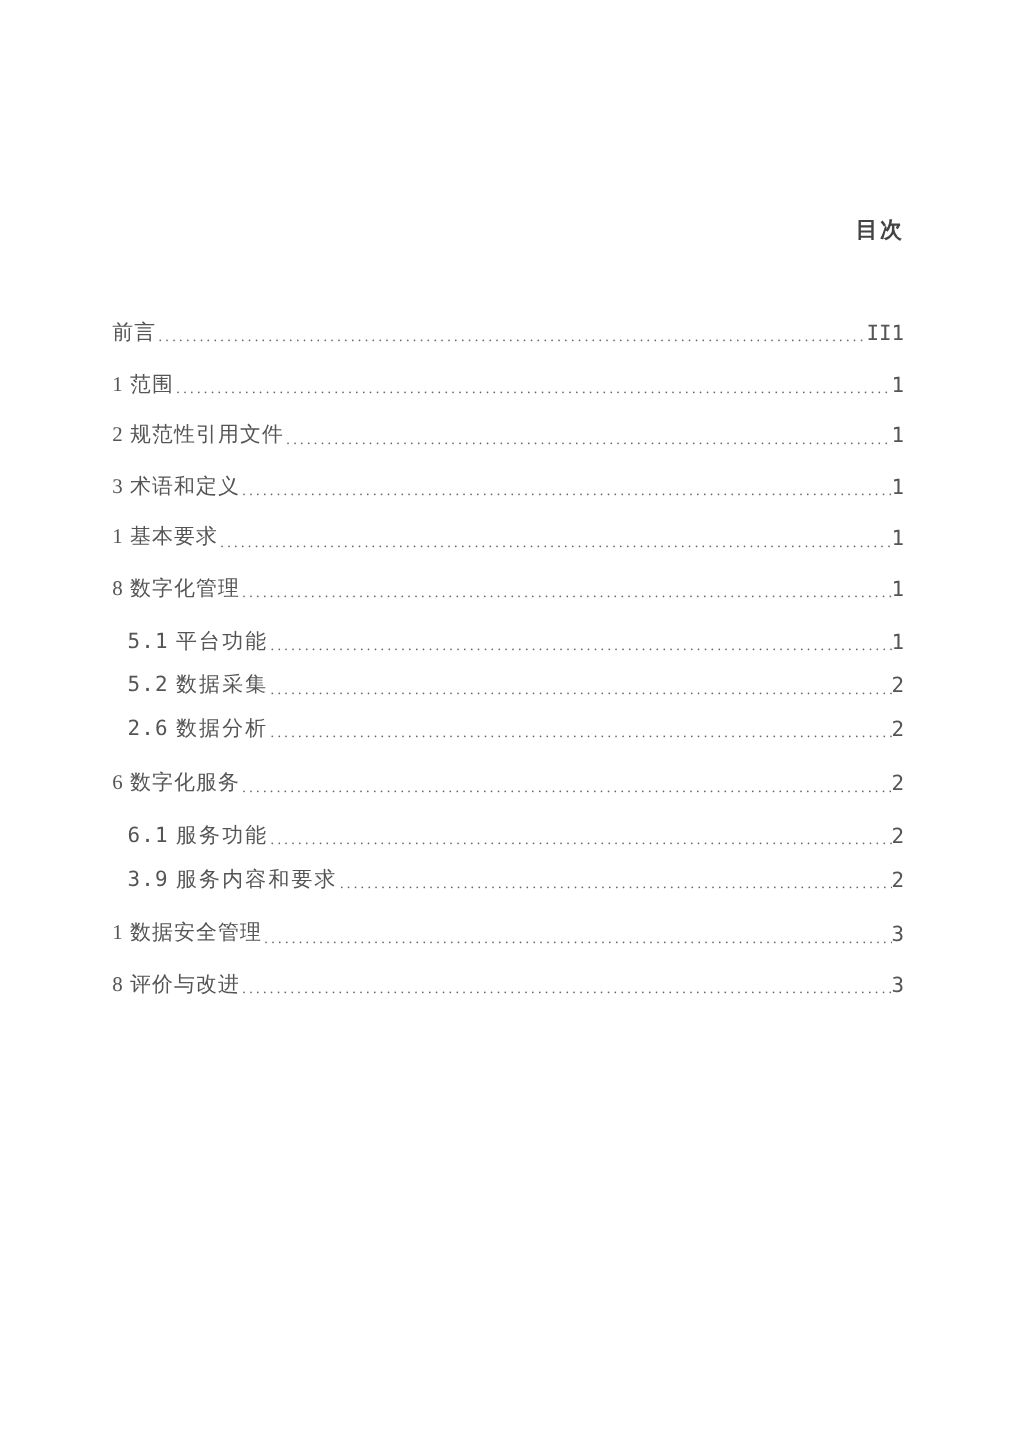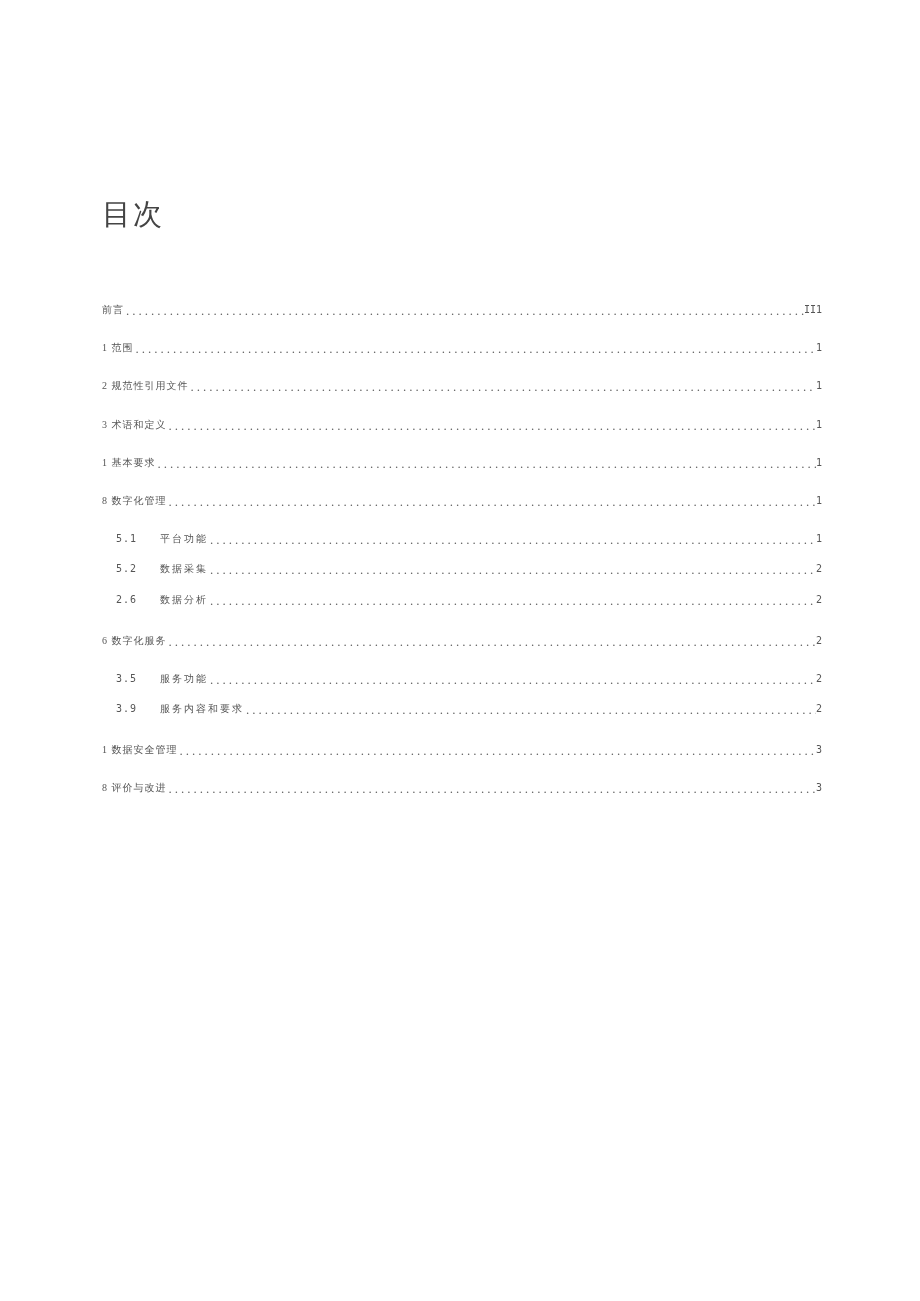--- a/index.html
+++ b/index.html
@@ -12,31 +12,31 @@
       height: 1301px;
       background: #ffffff;
       font-family: "SimSun", "宋体", serif;
       color: #4a4a4a;
       position: relative;
     }
     .page {
       padding: 195px 98px 0 102px;
     }
     .title {
-      text-align: left;
-      font-size: 29px;
-      font-weight: normal;
+      text-align: right;
+      font-size: 20px;
+      font-weight: bold;
       letter-spacing: 2px;
       margin-bottom: 68px;
       color: #444;
     }
     .toc-entry {
       display: flex;
-      align-items: flex-start;
-      font-size: 10px;
+      align-items: flex-end;
+      font-size: 19px;
       color: #555;
       margin-bottom: 20px;
       line-height: 1.4;
     }
     .toc-entry.sub {
       padding-left: 14px;
       margin-bottom: 12px;
     }
     .toc-entry.sub + .toc-entry:not(.sub) {
       margin-top: 23px;
@@ -124,21 +124,21 @@
         <span class="toc-label"><span class="sub-num">2.6</span><span>数据分析</span></span>
         <span class="dots"></span>
         <span class="toc-page">2</span>
       </div>
       <div class="toc-entry">
         <span class="toc-label">6 数字化服务</span>
         <span class="dots"></span>
         <span class="toc-page">2</span>
       </div>
       <div class="toc-entry sub">
-        <span class="toc-label"><span class="sub-num">3.5</span><span>服务功能</span></span>
+        <span class="toc-label"><span class="sub-num">6.1</span><span>服务功能</span></span>
         <span class="dots"></span>
         <span class="toc-page">2</span>
       </div>
       <div class="toc-entry sub">
         <span class="toc-label"><span class="sub-num">3.9</span><span>服务内容和要求</span></span>
         <span class="dots"></span>
         <span class="toc-page">2</span>
       </div>
       <div class="toc-entry">
         <span class="toc-label">1 数据安全管理</span>

